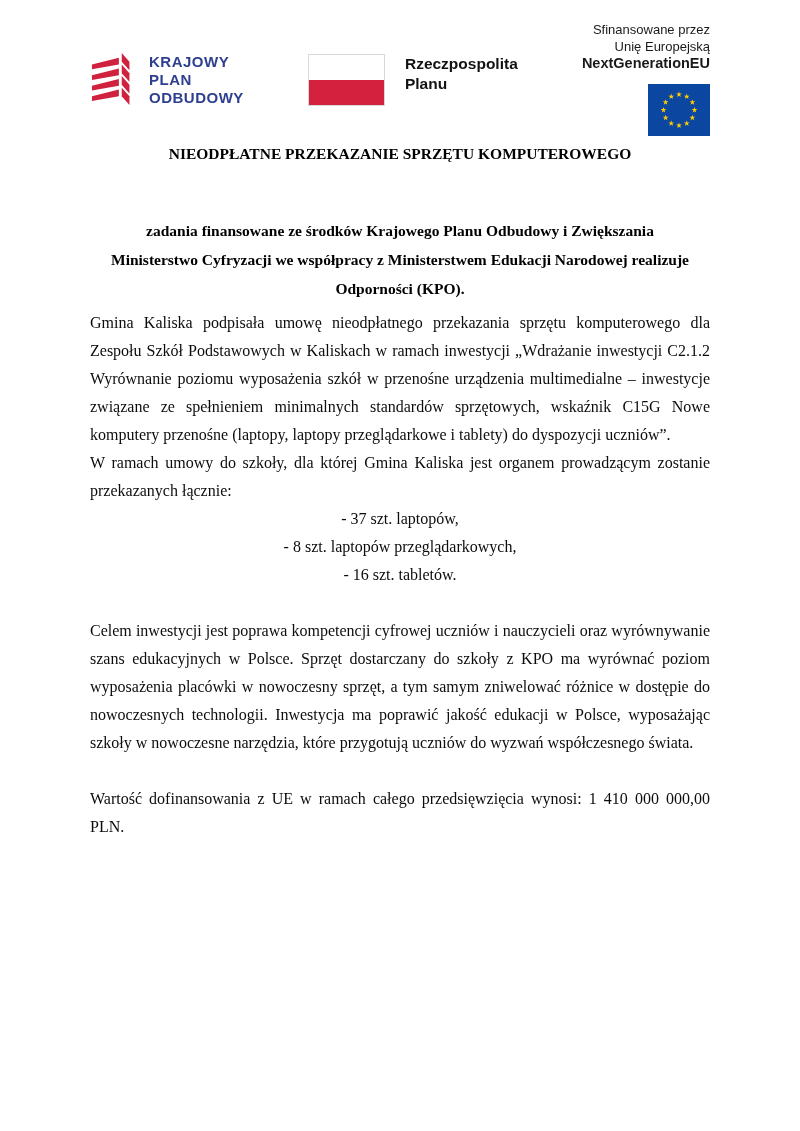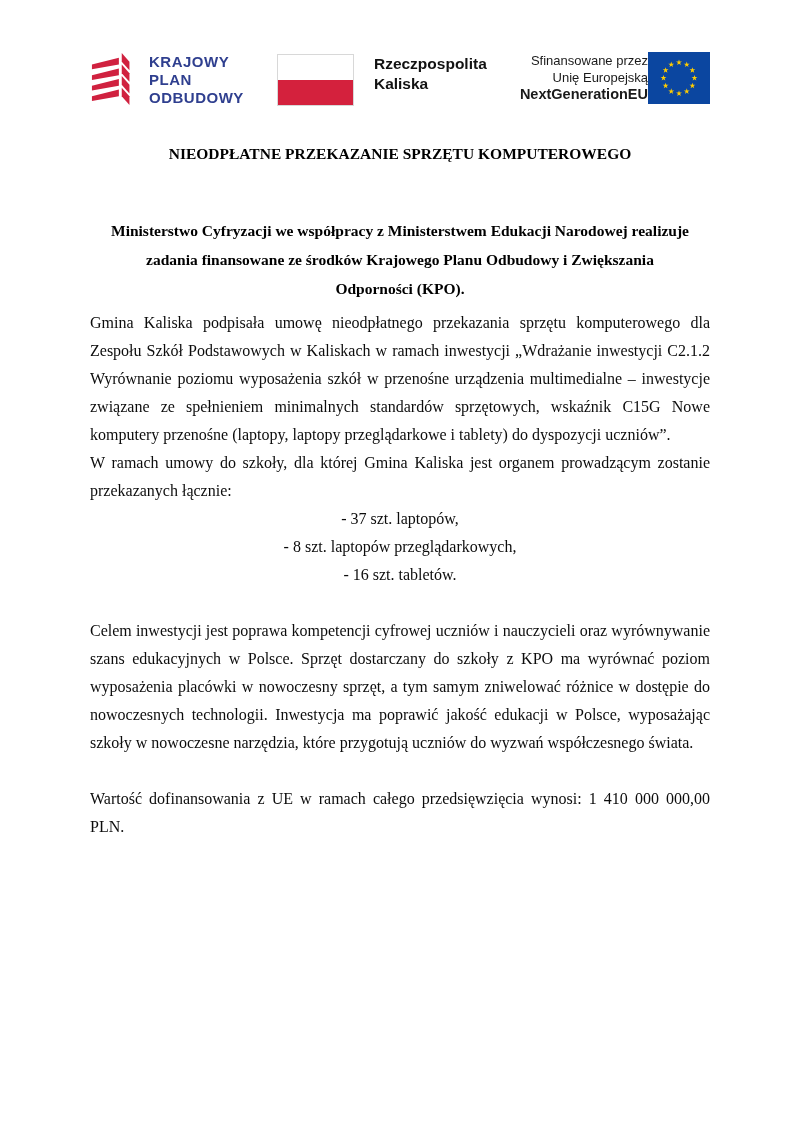--- a/index.html
+++ b/index.html
@@ -18,21 +18,21 @@
     font-family:"Liberation Sans", sans-serif;font-weight:bold;font-size:15px;line-height:18px;
     color:#2F3F8F;letter-spacing:.5px;
   }
   .pl{display:flex;align-items:flex-start;gap:20px;}
   .pl-flag{width:77px;height:52px;border:1px solid #d8d8d8;box-sizing:border-box;display:flex;flex-direction:column;}
   .pl-flag .white{flex:1;background:#ffffff;}
   .pl-flag .red{flex:1;background:#D4213D;}
   .pl-text{
     font-family:"Liberation Sans", sans-serif;font-weight:bold;font-size:15.5px;line-height:20px;color:#121212;
   }
-  .eu{display:flex;align-items:flex-start;}
+  .eu{display:flex;align-items:flex-end;gap:12px;flex-direction:column;}
   .eu-text{
     font-family:"Liberation Sans", sans-serif;font-size:13px;line-height:17px;color:#1a1a1a;text-align:right;
   }
   .eu-text .ngeu{font-weight:bold;font-size:14.5px;}
 
   
   .doc-title{
     margin-top:30px;text-align:center;font-weight:bold;font-size:15.5px;line-height:24px;color:#000000;
   }
   .lead{
@@ -76,21 +76,21 @@
         </div>
       </div>
 
       <div class="pl">
         <div class="pl-flag">
           <div class="white"></div>
           <div class="red"></div>
         </div>
         <div class="pl-text">
           <div>Rzeczpospolita</div>
-          <div>Kaliska</div>
+          <div>Planu</div>
         </div>
       </div>
 
       <div class="eu">
         <div class="eu-text">
           <div>Sfinansowane przez</div>
           <div>Unię Europejską</div>
           <div class="ngeu">NextGenerationEU</div>
         </div>
         <span>
@@ -112,22 +112,22 @@
             <use href="#eu-star" x="17.6" y="18.25"></use>
             <use href="#eu-star" x="23.25" y="12.6"></use>
           </svg>
         </span>
       </div>
     </div>
 
     <div class="doc-title">NIEODPŁATNE PRZEKAZANIE SPRZĘTU KOMPUTEROWEGO</div>
 
     <div class="lead">
+      <div>zadania finansowane ze środków Krajowego Planu Odbudowy i Zwiększania</div>
       <div>Ministerstwo Cyfryzacji we współpracy z Ministerstwem Edukacji Narodowej realizuje</div>
-      <div>zadania finansowane ze środków Krajowego Planu Odbudowy i Zwiększania</div>
       <div>Odporności (KPO).</div>
     </div>
 
     <div class="body-text">
       <div class="para">Gmina Kaliska podpisała umowę nieodpłatnego przekazania sprzętu komputerowego dla Zespołu Szkół Podstawowych w Kaliskach w ramach inwestycji „Wdrażanie inwestycji C2.1.2 Wyrównanie poziomu wyposażenia szkół w przenośne urządzenia multimedialne – inwestycje związane ze spełnieniem minimalnych standardów sprzętowych, wskaźnik C15G Nowe komputery przenośne (laptopy, laptopy przeglądarkowe i tablety) do dyspozycji uczniów”.</div>
       <div class="para">W ramach umowy do szkoły, dla której Gmina Kaliska jest organem prowadzącym zostanie przekazanych łącznie:</div>
 
       <div class="plain">
         <div>- 37 szt. laptopów,</div>
         <div>- 8 szt. laptopów przeglądarkowych,</div>

